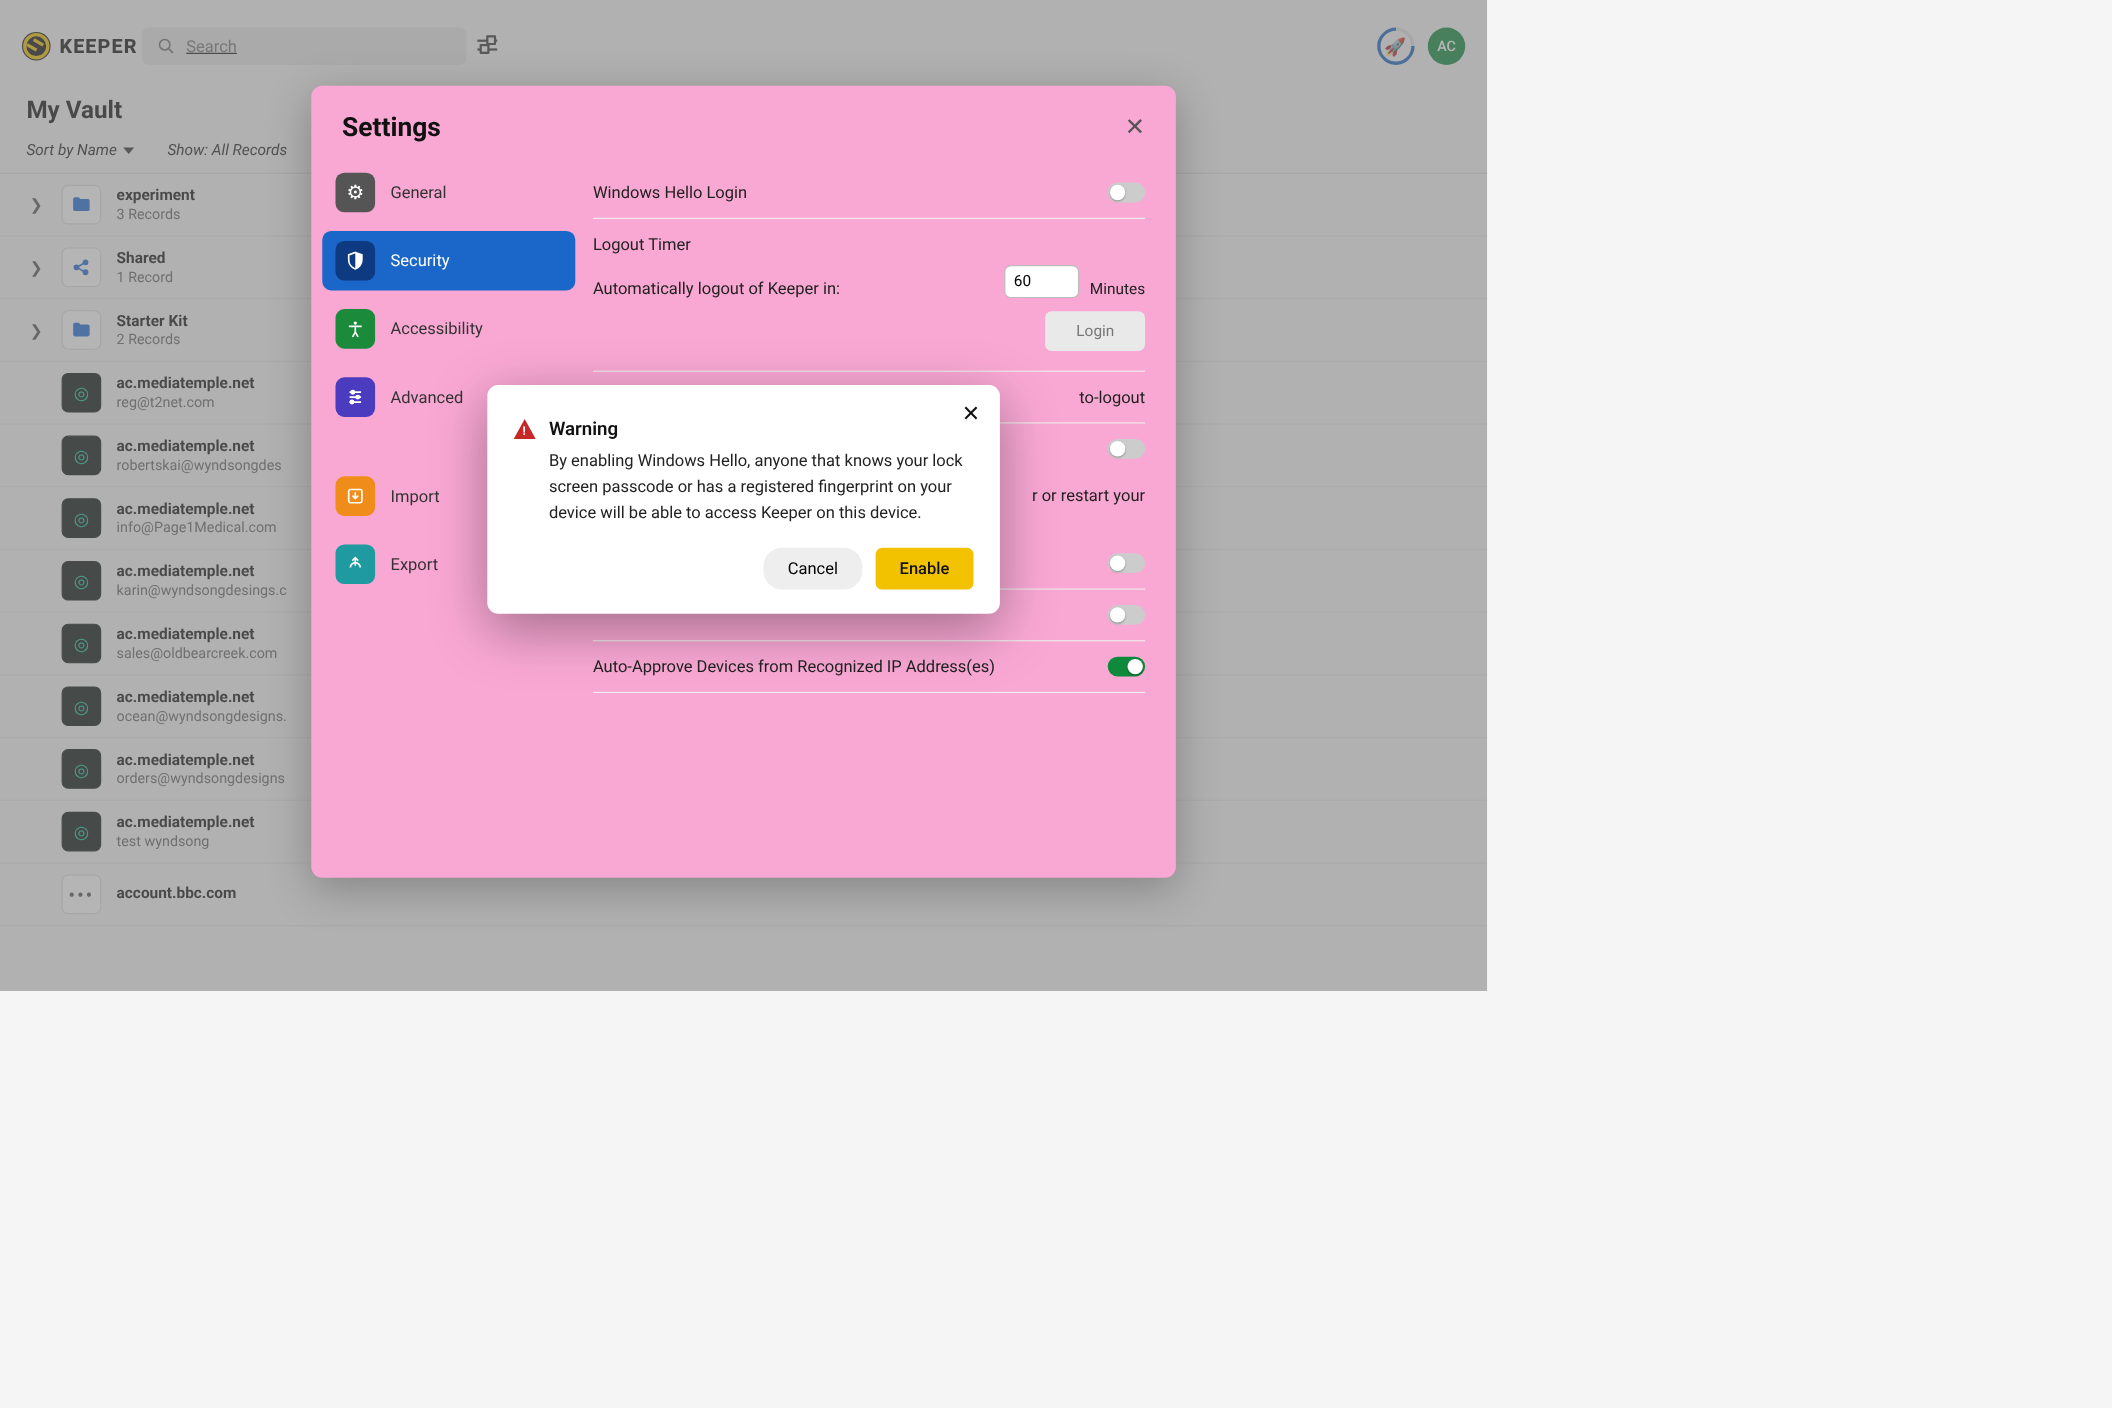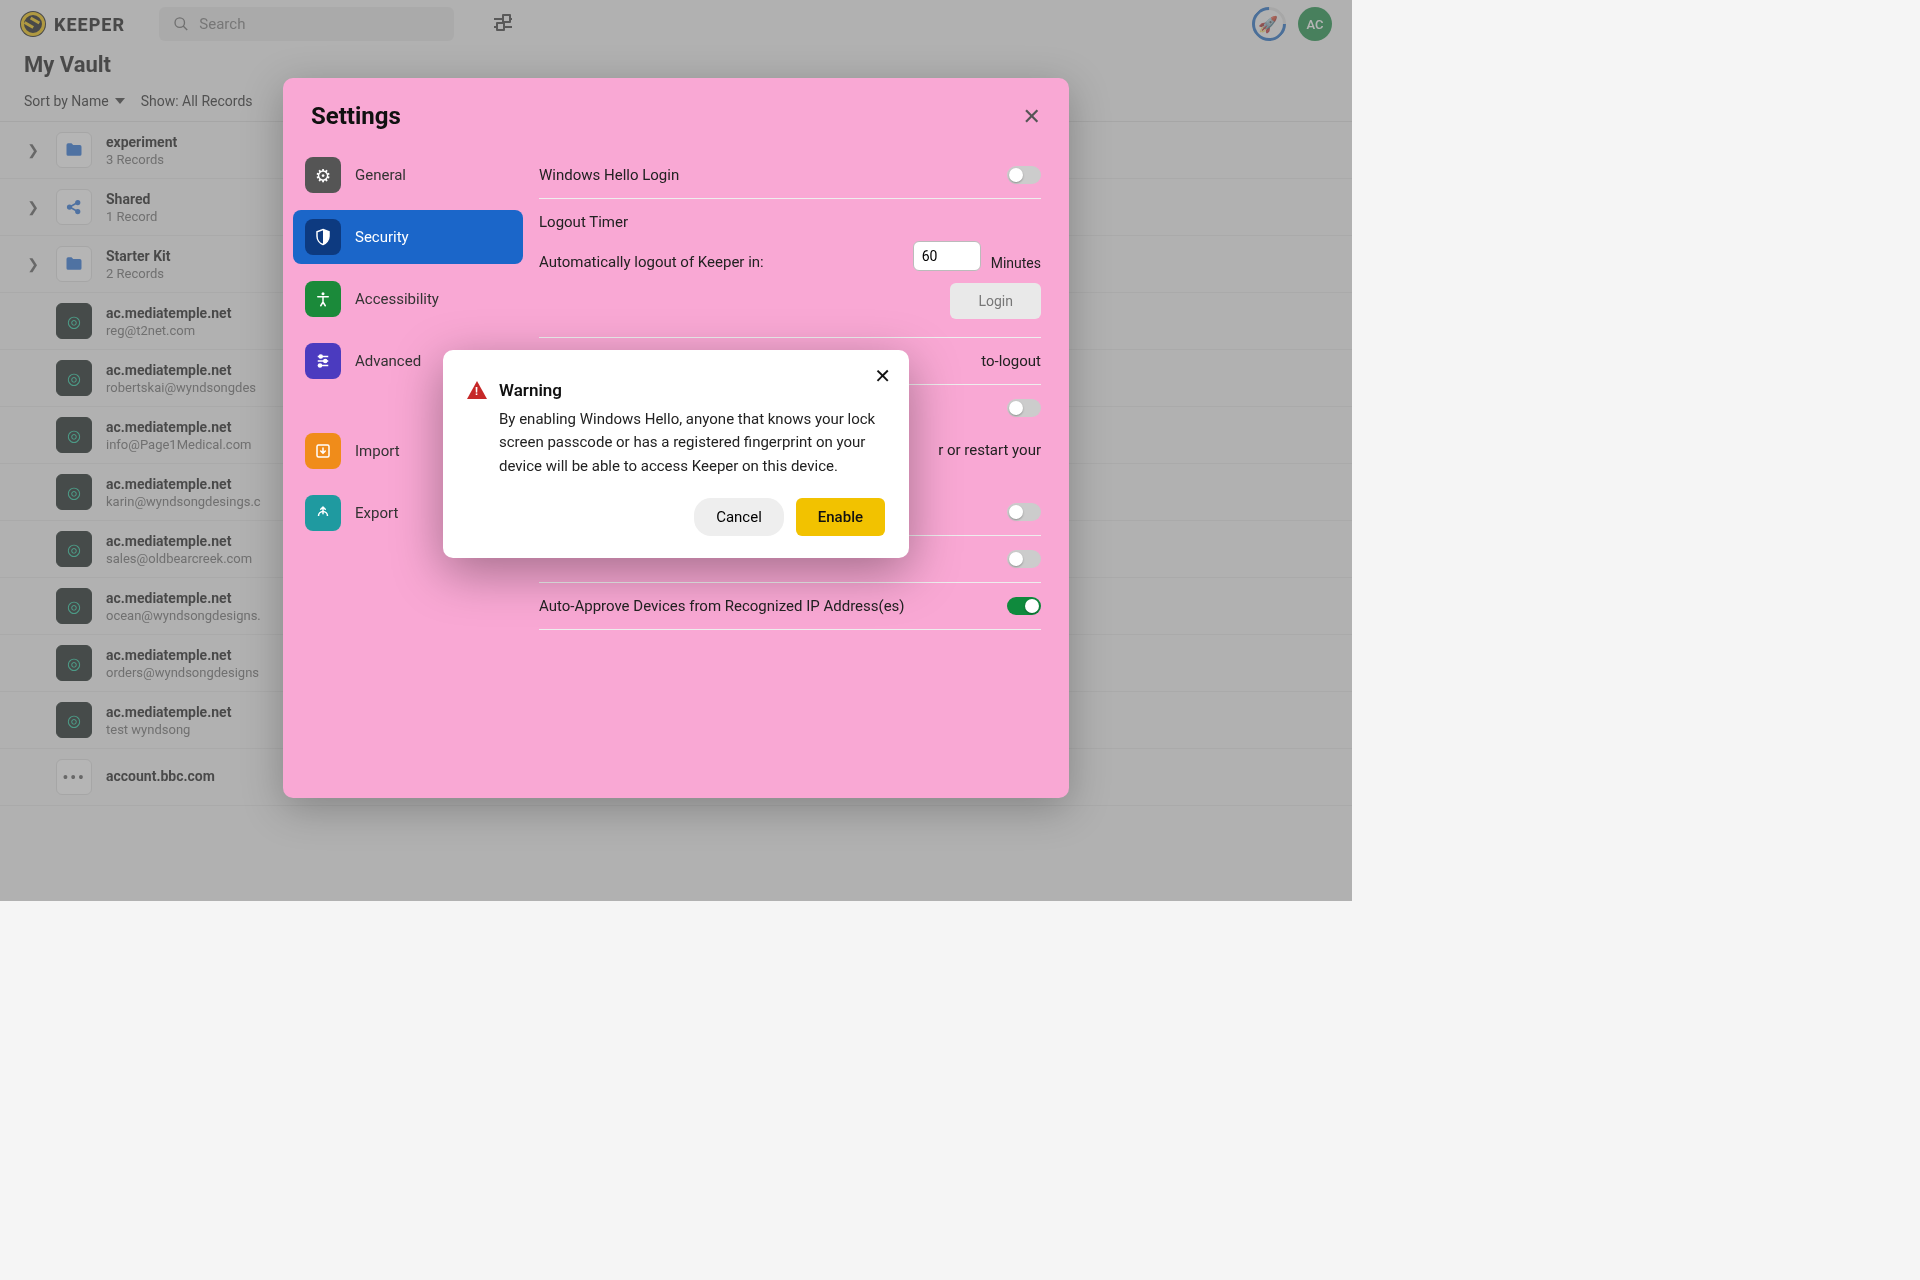--- a/index.html
+++ b/index.html
@@ -1,37 +1,37 @@
 <!DOCTYPE html>
 <html><head>
 <meta charset="utf-8">
 <style>
 * { box-sizing: border-box; margin: 0; padding: 0; font-family: -apple-system, BlinkMacSystemFont, "Segoe UI", Roboto, Arial, sans-serif; }
 body { background: #f5f5f5; width: 1352px; height: 901px; overflow: hidden; position: relative; }
 
 
-.header { display: flex; align-items: center; padding: 7px 20px; gap: 34px; }
+.header { display: flex; align-items: center; padding: 25px 20px; gap: 4px; }
 .logo { display: flex; align-items: center; gap: 8px; font-weight: 800; letter-spacing: 1px; font-size: 18px; color: #111; }
 .logo-mark { width: 26px; height: 26px; border-radius: 50%; background: #111; position: relative; display: flex; align-items: center; justify-content: center; }
 .logo-mark::before { content: ""; width: 18px; height: 18px; border: 3px solid #f2c200; border-radius: 50%; position: absolute; }
 .logo-mark::after { content: ""; width: 10px; height: 3px; background: #f2c200; position: absolute; transform: rotate(30deg); top: 8px; left: 10px; box-shadow: -3px 7px 0 #f2c200; }
 .search-wrap { display: flex; align-items: center; background: #e7e7e7; border-radius: 6px; padding: 8px 14px; width: 295px; gap: 10px; color: #666; }
-.search-wrap input { border: none; background: transparent; outline: none; font-size: 15px; width: 100%; }
+.search-wrap input { border: none; background: transparent; outline: none; font-size: 15px; width: 100%; text-decoration: underline; }
 .tune-icon { width: 22px; height: 22px; position: relative; margin-left: 4px; }
 .tune-icon::before, .tune-icon::after { content: ""; position: absolute; background: #333; }
 .tune-icon::before { width: 18px; height: 2px; top: 5px; left: 2px; box-shadow: 0 8px 0 #333; }
 .tune-icon::after { width: 5px; height: 5px; border: 2px solid #333; background: #f5f5f5; border-radius: 1px; top: 1px; left: 10px; box-shadow: -6px 8px 0 -2px #f5f5f5, -6px 8px 0 0 #333; }
 .header-right { margin-left: auto; display: flex; align-items: center; gap: 12px; }
 .rocket-badge { width: 34px; height: 34px; border-radius: 50%; border: 3px solid #1565c0; display: flex; align-items: center; justify-content: center; color: #1565c0; font-size: 16px; border-top-color: #e0e0e0; transform: rotate(45deg); }
 .rocket-badge span { transform: rotate(-45deg); }
 .avatar { width: 34px; height: 34px; border-radius: 50%; background: #0f8a3d; color: #fff; display: flex; align-items: center; justify-content: center; font-size: 13px; font-weight: 500; }
 
 
 .vault-title { font-size: 22px; font-weight: 700; padding: 4px 24px 10px; color: #111; }
-.vault-controls { display: flex; gap: 16px; padding: 6px 24px 12px; font-size: 14px; color: #222; }
+.vault-controls { display: flex; gap: 30px; padding: 6px 24px 12px; font-size: 14px; color: #222; font-style: italic; }
 .sort-ctrl { display: flex; align-items: center; gap: 6px; }
 .caret-down { width: 0; height: 0; border-left: 5px solid transparent; border-right: 5px solid transparent; border-top: 6px solid #333; }
 .list { border-top: 1px solid #ddd; }
 .row { display: flex; align-items: center; gap: 14px; padding: 10px 24px; border-bottom: 1px solid #e6e6e6; }
 .chevron { width: 18px; text-align: center; color: #555; font-size: 14px; }
 .chevron.empty { visibility: hidden; width: 18px; }
 .tile { width: 36px; height: 36px; border-radius: 6px; border: 1px solid #ddd; display: flex; align-items: center; justify-content: center; background: #fff; }
 .tile.folder { color: #1e6bd6; font-size: 18px; }
 .tile.share { color: #1e6bd6; font-size: 16px; }
 .tile.dark { background: #0a1612; color: #17c69a; font-size: 16px; border-color: #0a1612; }

